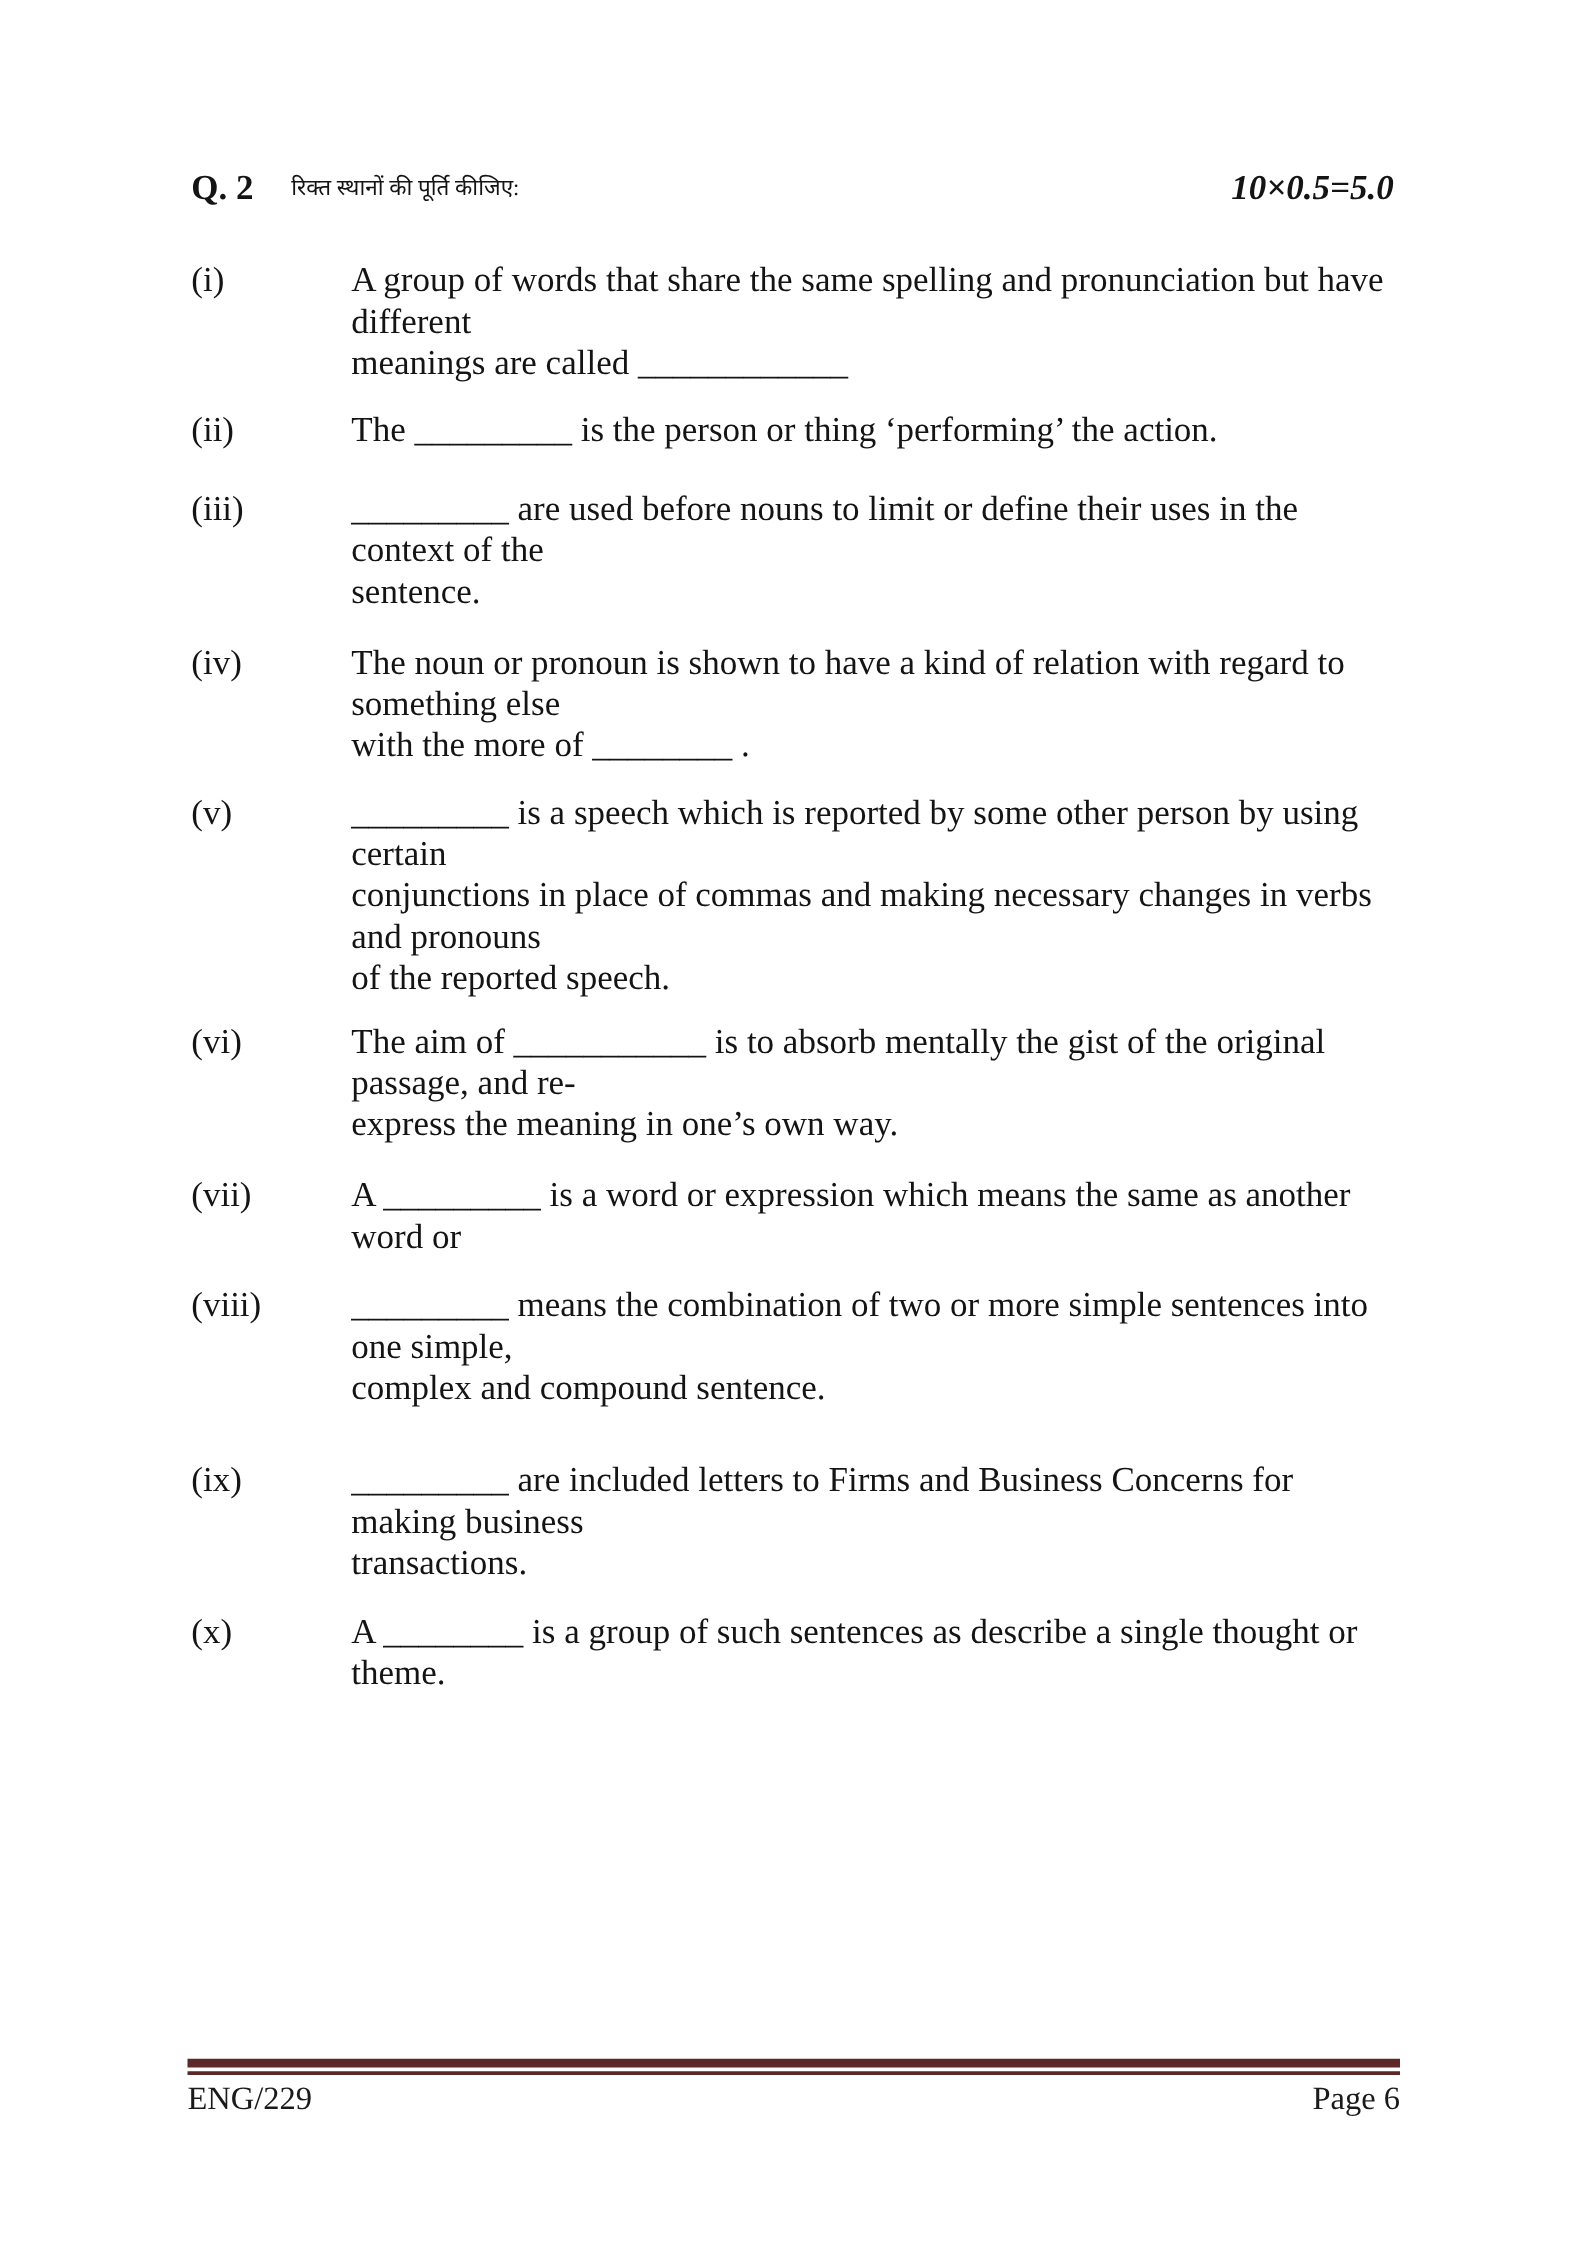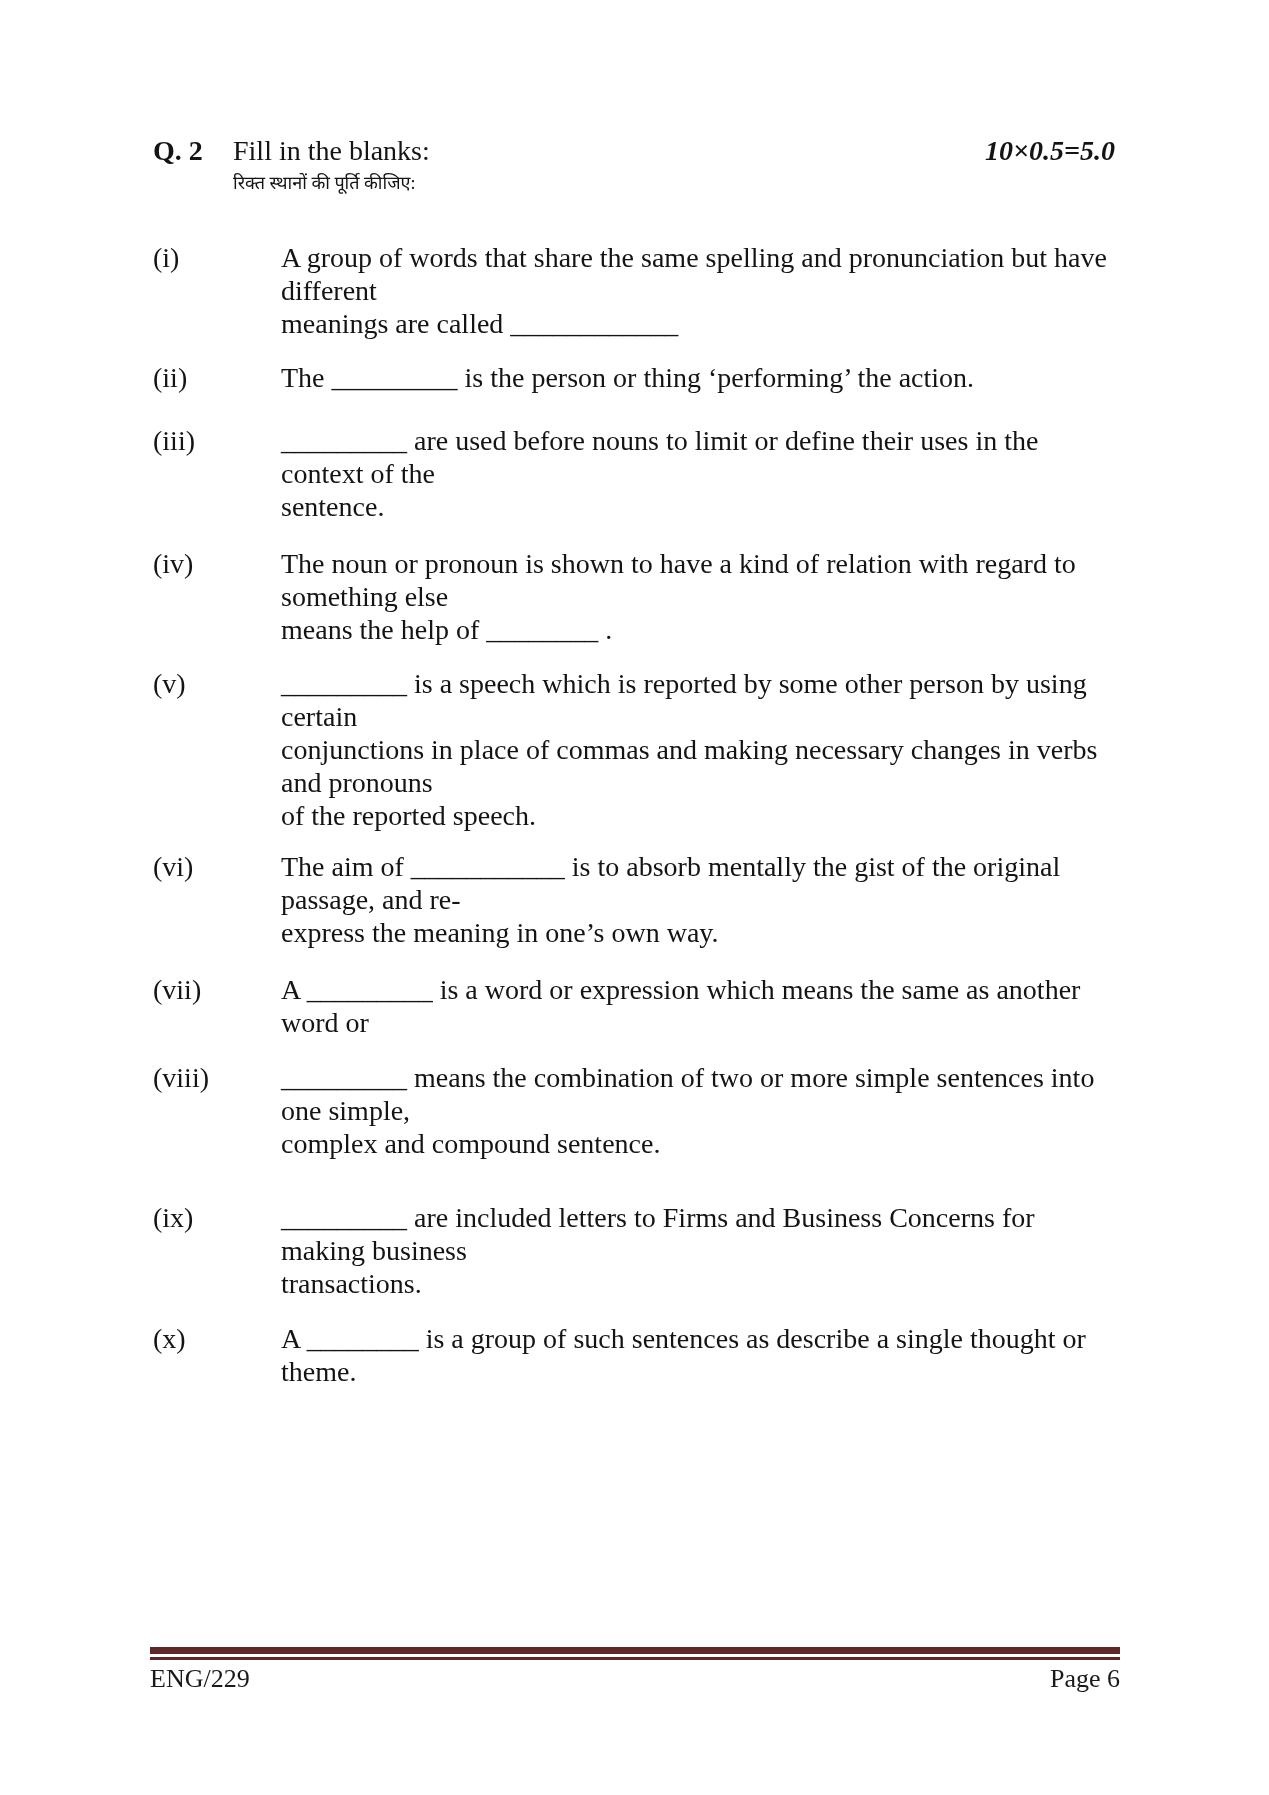--- a/index.html
+++ b/index.html
@@ -89,21 +89,20 @@
 </head>
 <body>
 
 <div class="page">
 
   <div class="content">
 
     <div class="header-row">
       <div class="qnum">Q. 2</div>
       <div class="header-mid">
-        <div>Fill in the blanks:</div>
         <div class="title-hi">रिक्त स्थानों की पूर्ति कीजिए:</div>
       </div>
       <div class="marks">10×0.5=5.0</div>
     </div>
 
     <div class="item g41">
       <div class="label">(i)</div>
       <div class="lines">
         <div>A group of words that share the same spelling and pronunciation but have different</div>
         <div>meanings are called ____________</div>
@@ -122,21 +121,21 @@
       <div class="lines">
         <div>_________ are used before nouns to limit or define their uses in the context of the</div>
         <div>sentence.</div>
       </div>
     </div>
 
     <div class="item g24">
       <div class="label">(iv)</div>
       <div class="lines">
         <div>The noun or pronoun is shown to have a kind of relation with regard to something else</div>
-        <div>means the help of ________ .</div>
+        <div>with the more of ________ .</div>
       </div>
     </div>
 
     <div class="item g21">
       <div class="label">(v)</div>
       <div class="lines">
         <div>_________ is a speech which is reported by some other person by using certain</div>
         <div>conjunctions in place of commas and making necessary changes in verbs and pronouns</div>
         <div>of the reported speech.</div>
       </div>

